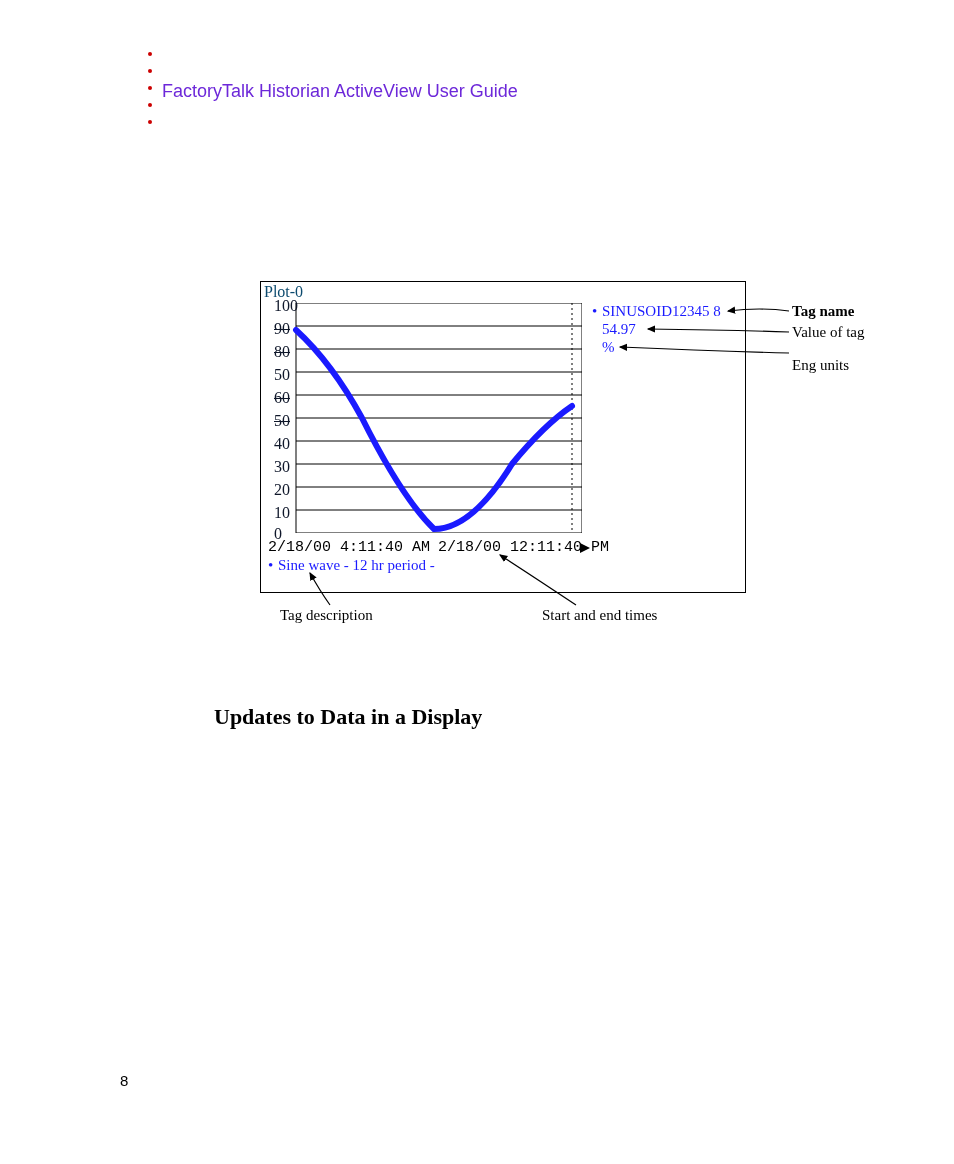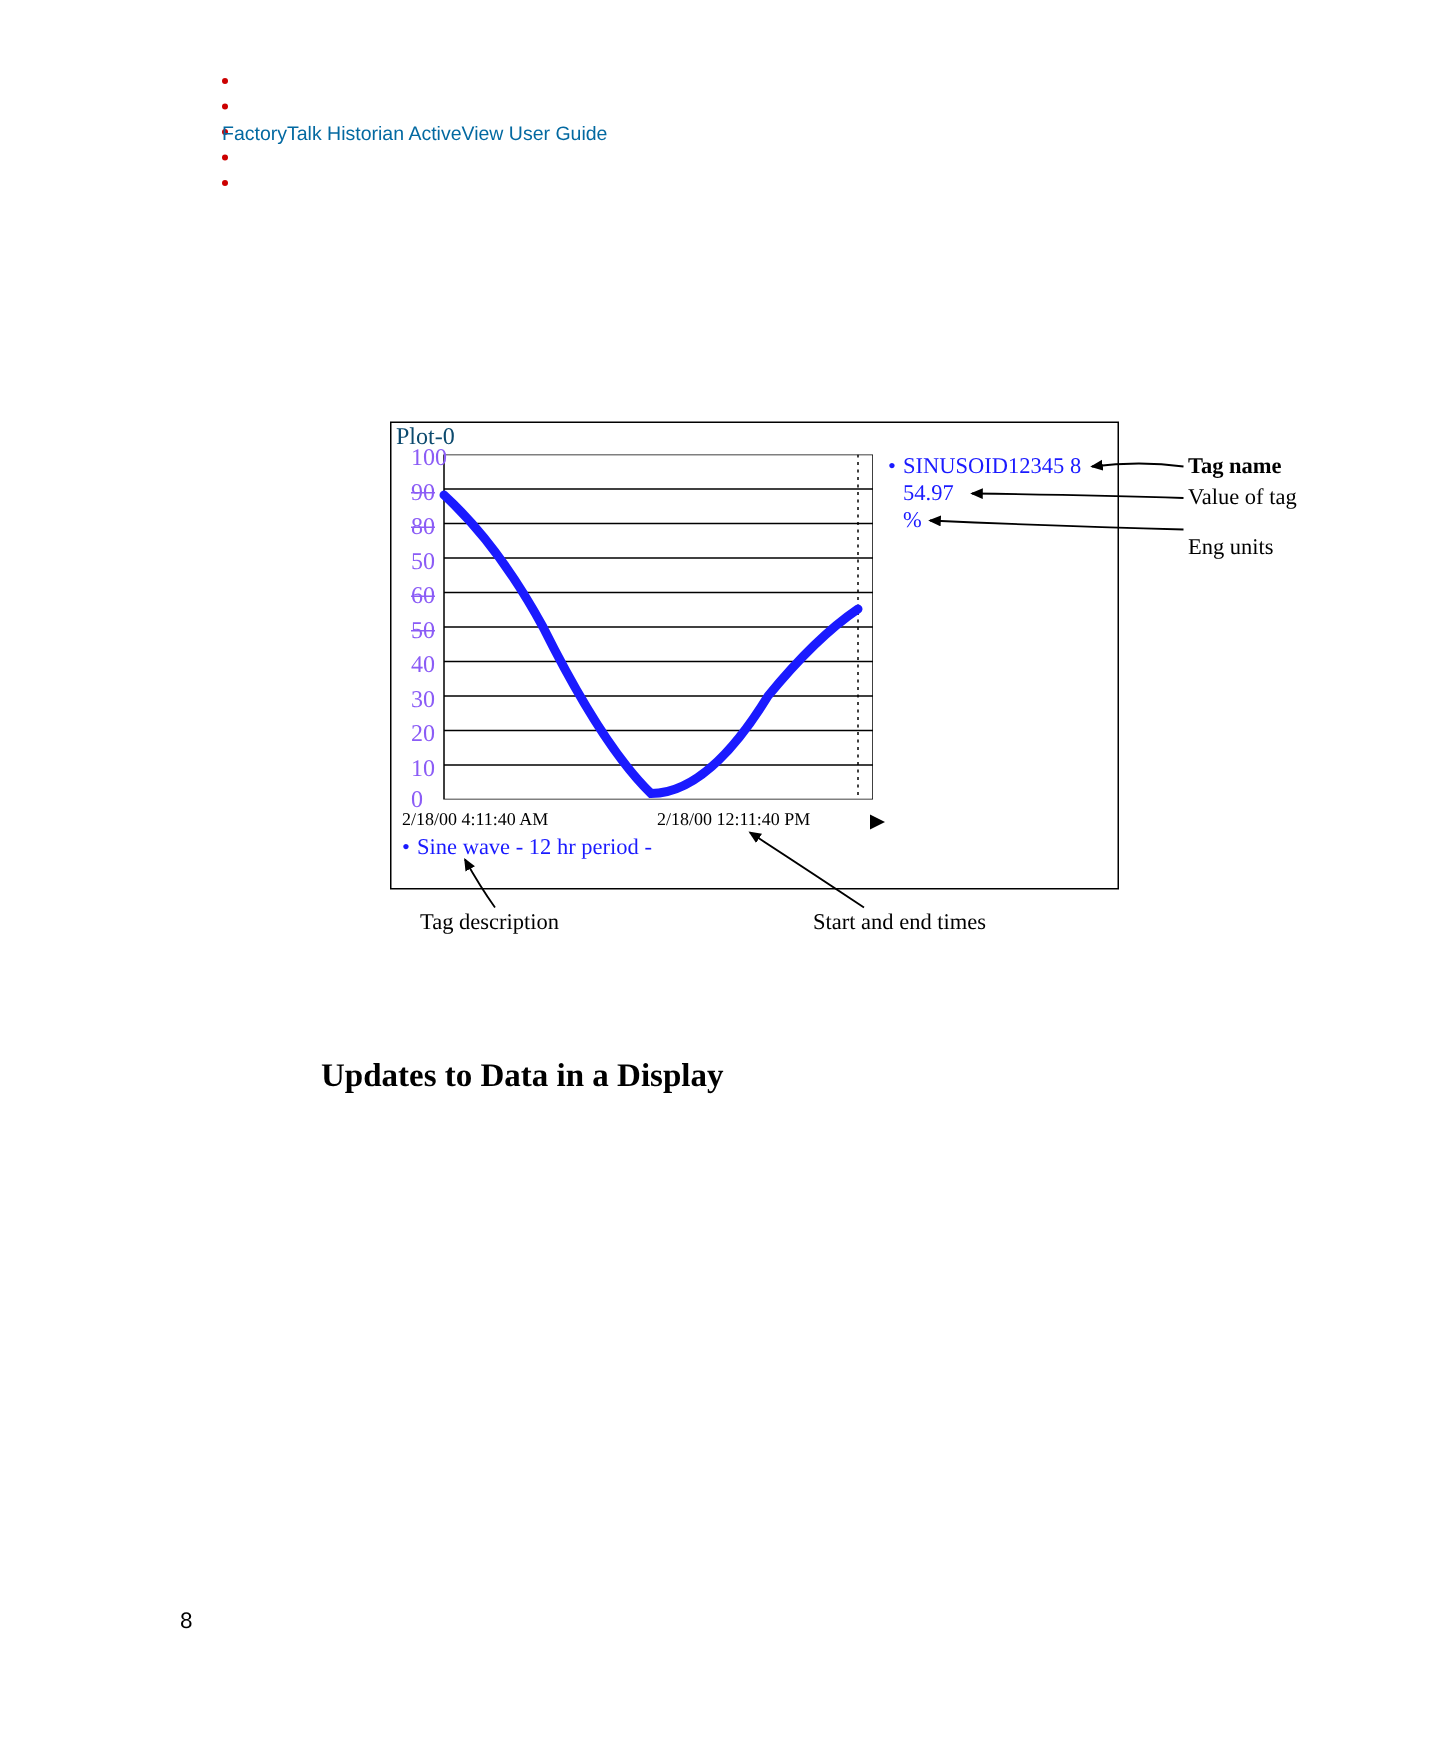--- a/index.html
+++ b/index.html
@@ -14,25 +14,25 @@
   }
   .red-dot {
     position: absolute;
     width: 4px;
     height: 4px;
     background: #c00;
     border-radius: 50%;
   }
   .doc-title {
     position: absolute;
-    left: 148px;
+    left: 162px;
     top: 81px;
     font-family: "Trebuchet MS", Verdana, sans-serif;
-    font-size: 13px;
-    color: #0369a1;
+    font-size: 18px;
+    color: #6d28d9;
   }
   .figure {
     position: absolute;
     left: 260px;
     top: 281px;
     width: 614px;
     height: 360px;
   }
   .outer-box {
     position: absolute;
@@ -57,28 +57,28 @@
     left: 12px;
     top: 22px;
     width: 310px;
     height: 230px;
   }
   
   .ylabel {
     position: absolute;
     font-family: "Times New Roman", serif;
     font-size: 16px;
-    color: #8b5cf6;
+    color: #0f172a;
     text-align: center;
   }
   
   .time-label {
     position: absolute;
-    font-family: Liberation Serif, serif;
-    font-size: 12px;
+    font-family: Liberation Mono, monospace;
+    font-size: 15px;
     color: #000;
   }
   .desc-bullet {
     position: absolute;
     font-family: "Times New Roman", serif;
     font-size: 15px;
     color: #1a1aff;
   }
   .legend-text {
     position: absolute;

